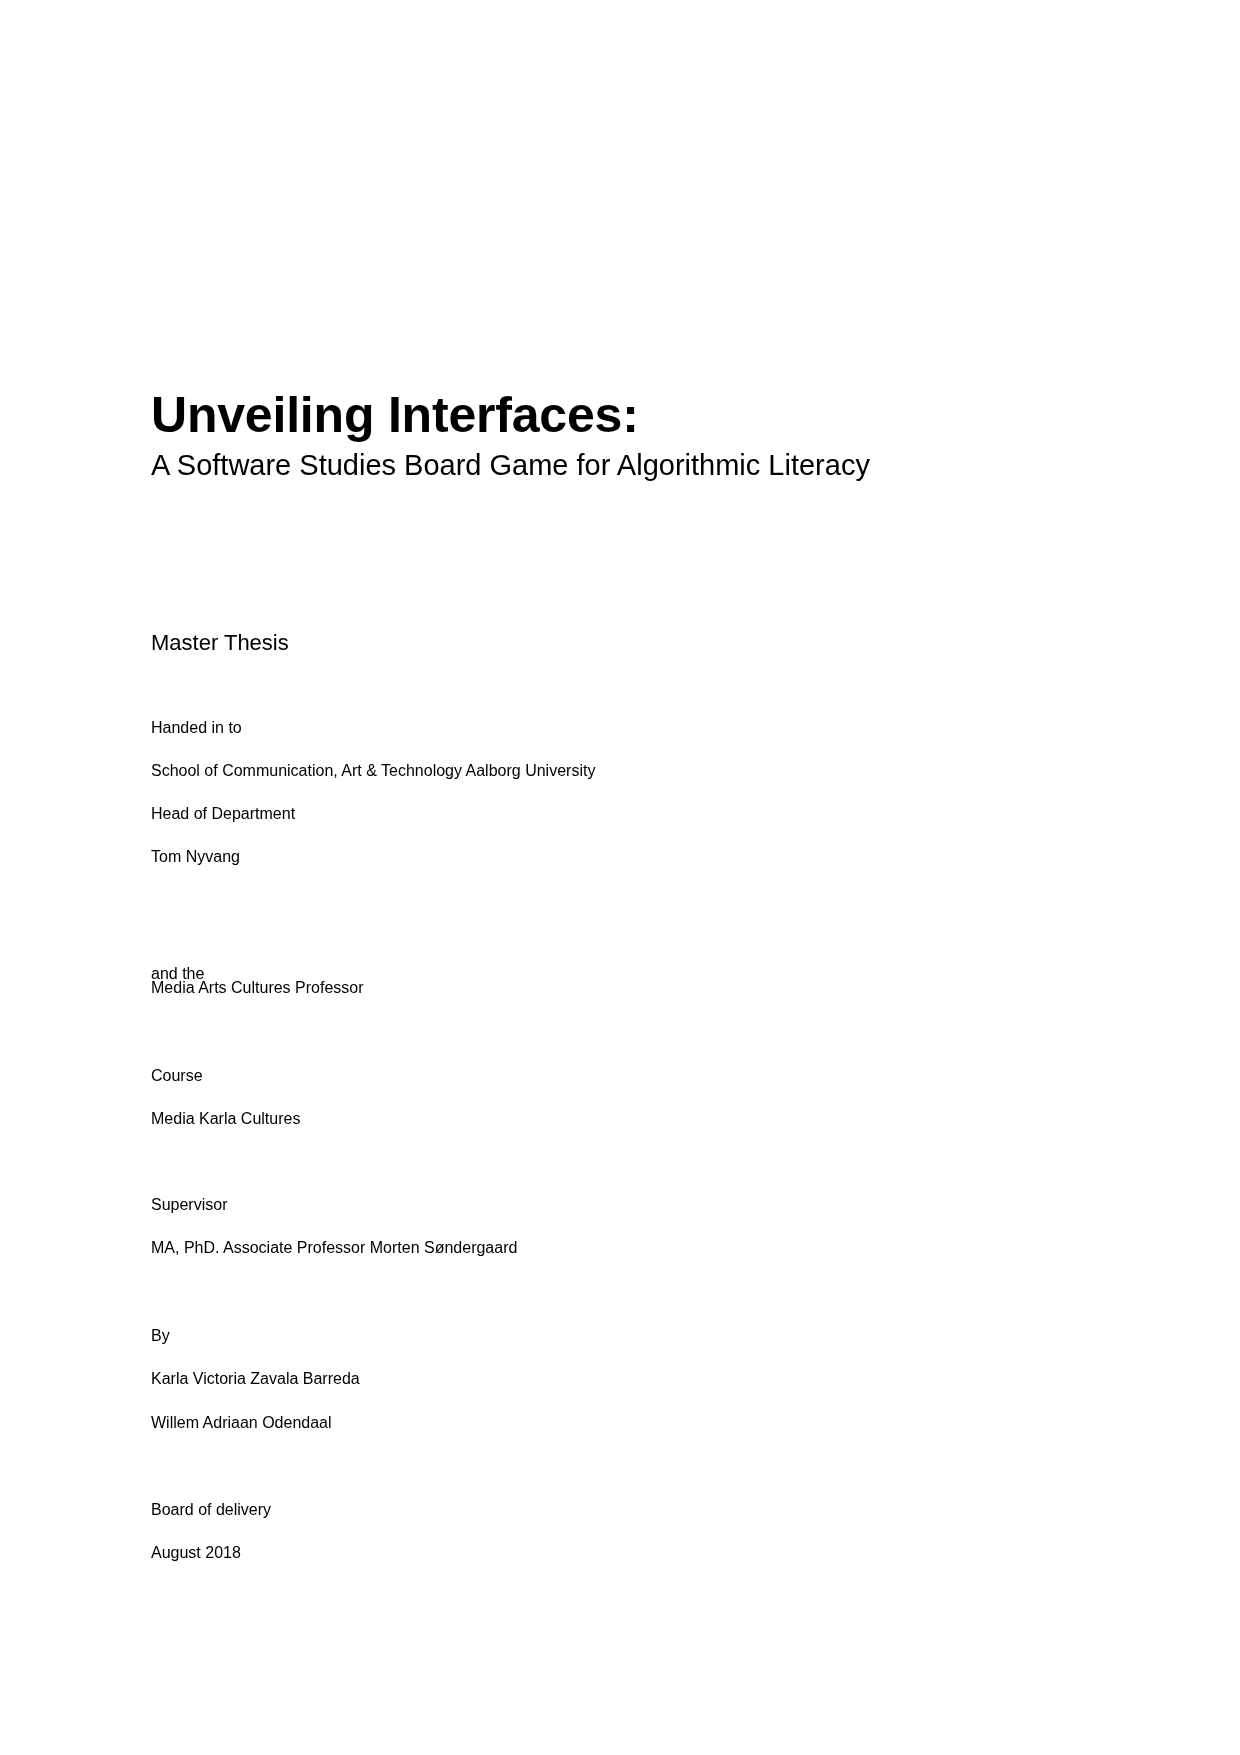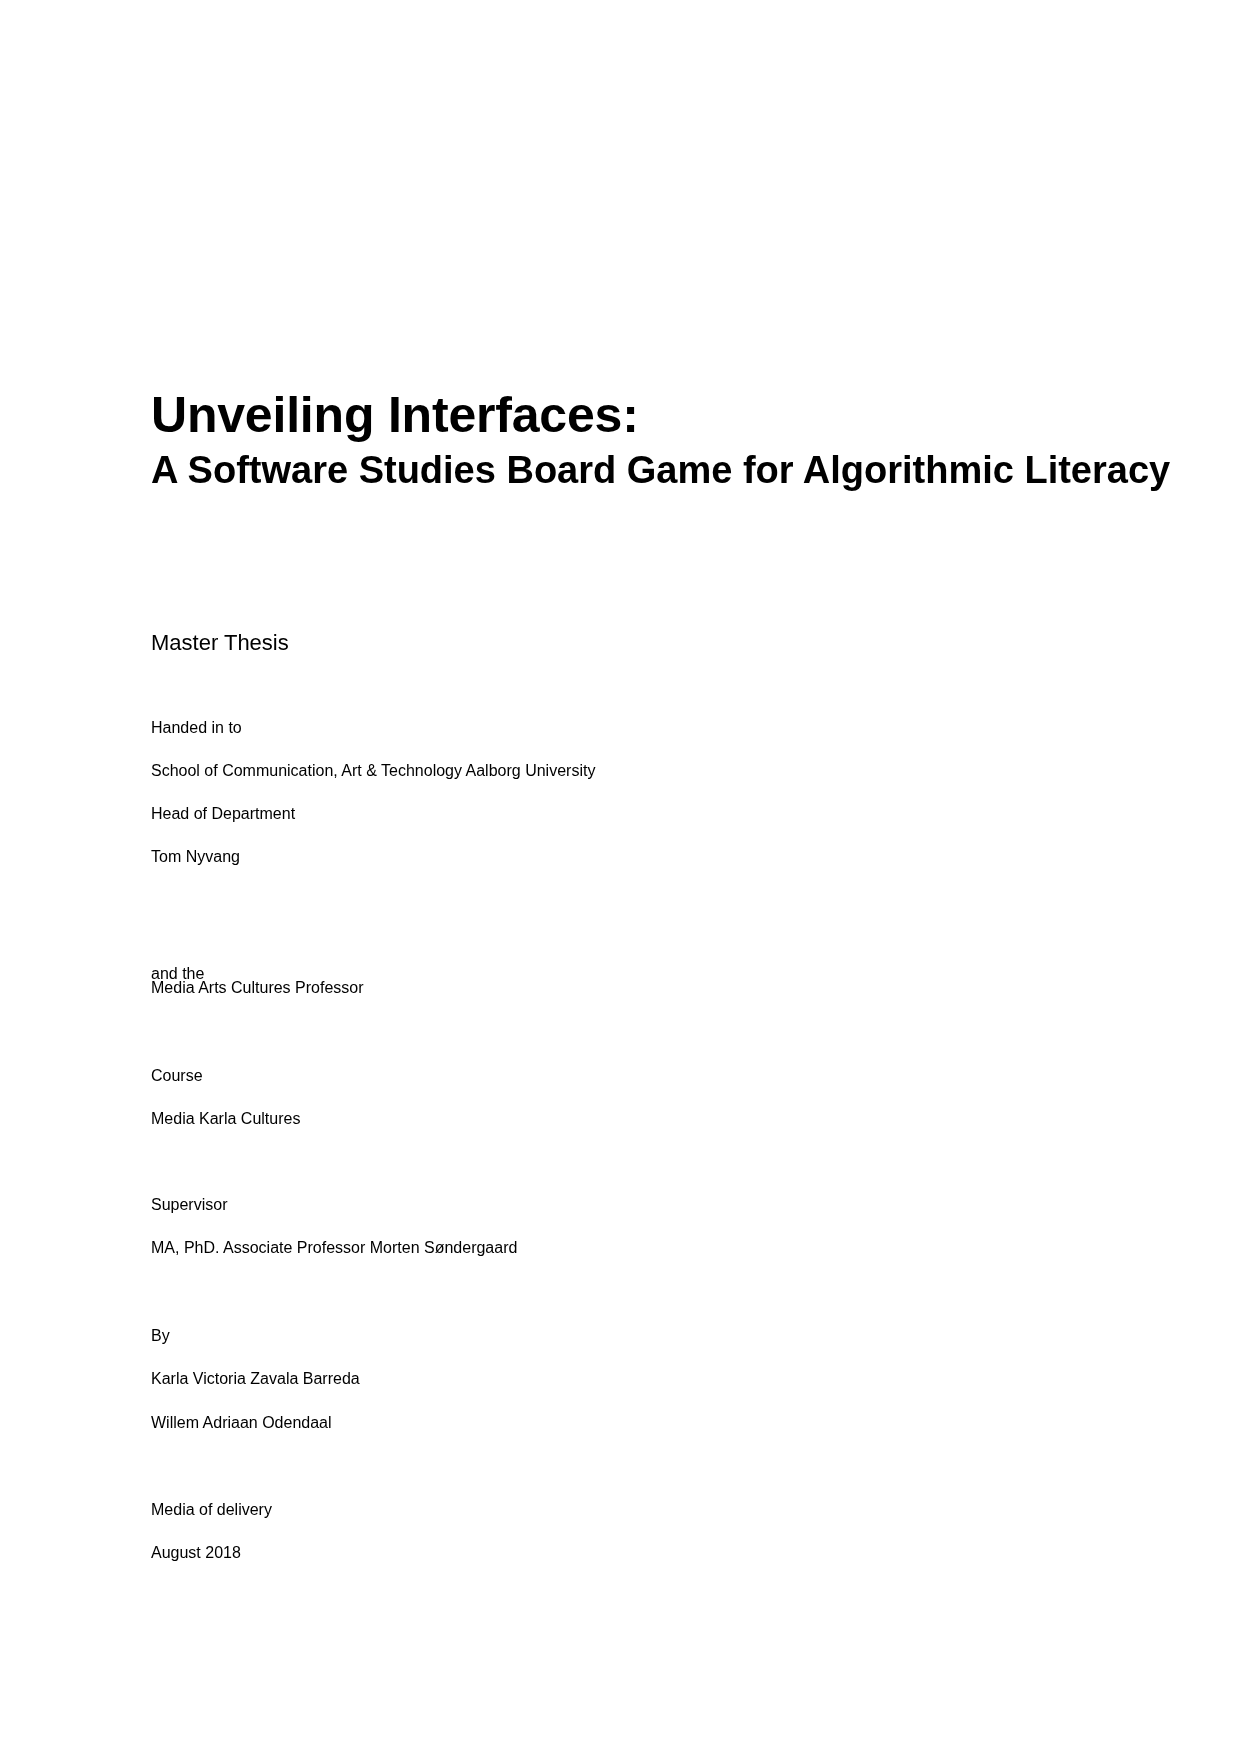--- a/index.html
+++ b/index.html
@@ -1,20 +1,20 @@
 <!DOCTYPE html>
 <html><head>
   <meta charset="utf-8">
   <style>
     html, body { margin: 0; padding: 0; background: #ffffff; }
     body { width: 1240px; height: 1755px; position: relative; overflow: hidden;
            font-family: "Liberation Sans", sans-serif; color: #000000; }
     .line { position: absolute; left: 151px; white-space: nowrap; line-height: 1; margin-top: 32px; }
     .title { font-size: 50px; font-weight: bold; top: 358px; letter-spacing: -0.2px; }
-    .subtitle { font-size: 38px; top: 419px; font-weight: bold; }
+    .subtitle { font-size: 29px; top: 419px; }
     .label-lg { font-size: 22px; top: 600px; }
     .txt { font-size: 16px; }
     .b { font-weight: normal; }
   </style>
 </head>
 <body>
 
 <div>
   <div class="line title">Unveiling Interfaces:</div>
   <div class="line subtitle">A Software Studies Board Game for Algorithmic Literacy</div>
@@ -32,15 +32,15 @@
   <div class="line txt" style="top:1036px">Course</div>
   <div class="line txt b" style="top:1079px">Media Karla Cultures</div>
 
   <div class="line txt" style="top:1165px">Supervisor</div>
   <div class="line txt b" style="top:1208px">MA, PhD. Associate Professor Morten Søndergaard</div>
 
   <div class="line txt" style="top:1296px">By</div>
   <div class="line txt b" style="top:1339px">Karla Victoria Zavala Barreda</div>
   <div class="line txt b" style="top:1383px">Willem Adriaan Odendaal</div>
 
-  <div class="line txt b" style="top:1470px">Media of delivery</div>
+  <div class="line txt b" style="top:1470px">Board of delivery</div>
   <div class="line txt" style="top:1513px">August 2018</div>
 </div>
 
 </body></html>

